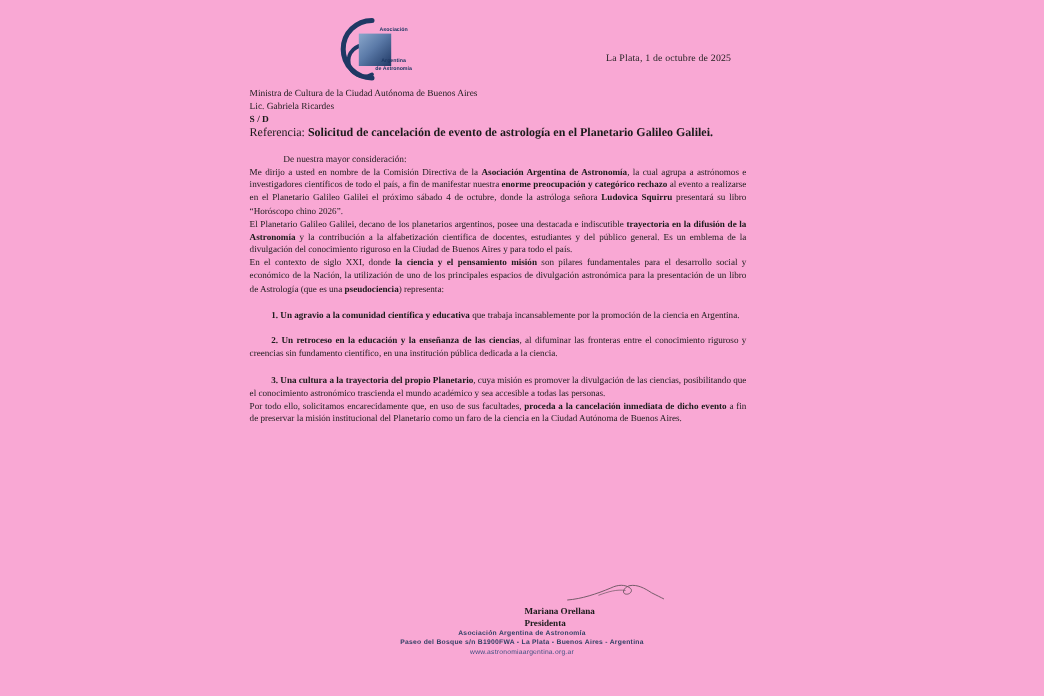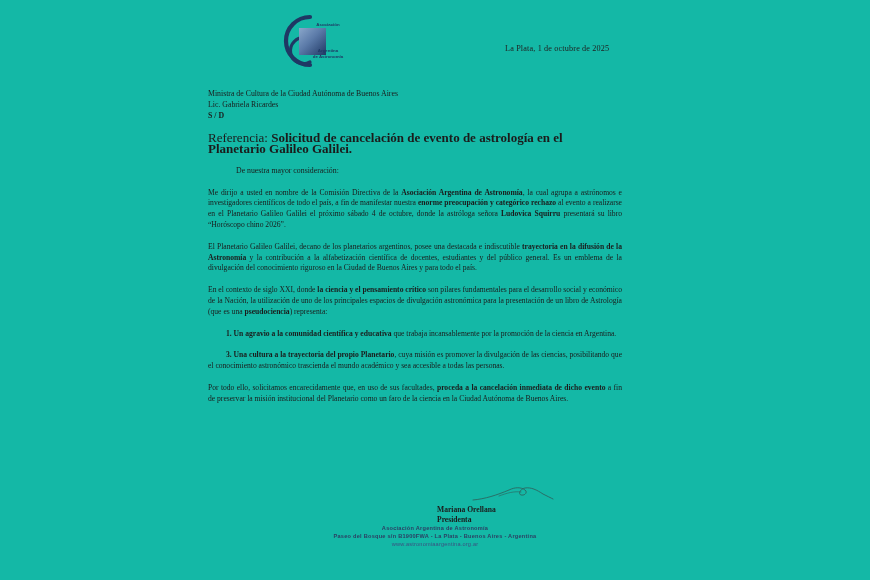--- a/index.html
+++ b/index.html
@@ -11,21 +11,21 @@
     width: 870px;
     height: 580px;
     overflow: hidden;
     font-family: "Liberation Serif", serif;
     color: #1a1a1a;
     position: relative;
   }
   .page {
     position: absolute;
     inset: 0;
-    background: #14b8a6;
+    background: #f9a8d4;
   }
 
   
   .logo-block {
     position: absolute;
     left: 266px;
     top: 12px;
     width: 86px;
     height: 60px;
   }
@@ -39,49 +39,48 @@
     font-size: 8.2px;
     letter-spacing: 0.15px;
     color: #1f1f1f;
     white-space: nowrap;
   }
 
   
   .body-col {
     position: absolute;
     left: 208px;
-    top: 88px;
+    top: 72px;
     width: 414px;
     font-size: 7.5px;
     line-height: 10.6px;
     color: #1b1b1b;
   }
 
   .addr-line {
     font-size: 7.8px;
     line-height: 11px;
     white-space: nowrap;
   }
   .addr-line.bold { font-weight: bold; }
 
   .ref-line {
-    margin-top: 11px;
-    font-size: 13px;
+    font-size: 10px;
     line-height: 11px;
   }
   .ref-line b { font-weight: bold; }
 
   .salutation {
     margin-top: 12px;
     font-size: 7.8px;
     margin-left: 28px;
   }
 
   p.para {
-    margin: 11px 0 0 0;
+    margin: 0 0 0 0;
     text-align: justify;
     font-size: 7.6px;
     line-height: 10.8px;
   }
   p.para b { font-weight: bold; }
 
   p.item {
     margin: 11px 0 0 0;
     text-align: justify;
     text-indent: 18px;
@@ -181,24 +180,25 @@
     <div class="addr-line bold">S / D</div>
 
     <div class="ref-line"><span>Referencia: </span><b>Solicitud de cancelación de evento de astrología en el Planetario Galileo Galilei.</b></div>
 
     <div class="salutation">De nuestra mayor consideración:</div>
 
     <p class="para"><span>Me dirijo a usted en nombre de la Comisión Directiva de la </span><b>Asociación Argentina de Astronomía</b><span>, la cual agrupa a astrónomos e investigadores científicos de todo el país, a fin de manifestar nuestra </span><b>enorme preocupación y categórico rechazo</b><span> al evento a realizarse en el Planetario Galileo Galilei el próximo sábado 4 de octubre, donde la astróloga señora </span><b>Ludovica Squirru</b><span> presentará su libro “Horóscopo chino 2026”.</span></p>
 
     <p class="para"><span>El Planetario Galileo Galilei, decano de los planetarios argentinos, posee una destacada e indiscutible </span><b>trayectoria en la difusión de la Astronomía</b><span> y la contribución a la alfabetización científica de docentes, estudiantes y del público general. Es un emblema de la divulgación del conocimiento riguroso en la Ciudad de Buenos Aires y para todo el país.</span></p>
 
-    <p class="para"><span>En el contexto de siglo XXI, donde </span><b>la ciencia y el pensamiento crítico</b><span> son pilares fundamentales para el desarrollo social y económico de la Nación, la utilización de uno de los principales espacios de divulgación astronómica para la presentación de un libro de Astrología (que es una </span><b>pseudociencia</b><span>) representa:</span></p>
+    <p class="para"><span>En el contexto de siglo XXI, donde </span><b>la ciencia y el pensamiento misión</b><span> son pilares fundamentales para el desarrollo social y económico de la Nación, la utilización de uno de los principales espacios de divulgación astronómica para la presentación de un libro de Astrología (que es una </span><b>pseudociencia</b><span>) representa:</span></p>
 
     <p class="item"><b>1. </b><b>Un agravio a la comunidad científica y educativa</b><span> que trabaja incansablemente por la promoción de la ciencia en Argentina.</span></p>
 
+    <p class="item"><b>2. </b><b>Un retroceso en la educación y la enseñanza de las ciencias</b><span>, al difuminar las fronteras entre el conocimiento riguroso y creencias sin fundamento científico, en una institución pública dedicada a la ciencia.</span></p>
 
     <p class="item"><b>3. </b><b>Una cultura a la trayectoria del propio Planetario</b><span>, cuya misión es promover la divulgación de las ciencias, posibilitando que el conocimiento astronómico trascienda el mundo académico y sea accesible a todas las personas.</span></p>
 
     <p class="para"><span>Por todo ello, solicitamos encarecidamente que, en uso de sus facultades, </span><b>proceda a la cancelación inmediata de dicho evento</b><span> a fin de preservar la misión institucional del Planetario como un faro de la ciencia en la Ciudad Autónoma de Buenos Aires.</span></p>
 
   </div>
 
   <div class="sign-block">
     <svg class="sign-scribble" width="86" height="20" viewBox="0 0 86 20">
       <path d="M4 16 C 16 15, 28 11, 40 6 C 46 3, 52 3, 56 6 C 59 8, 56 12, 52 11 C 49 10, 51 5, 56 4 C 62 3, 68 6, 74 10 C 78 12, 82 14, 84 15" fill="none" stroke="#3a3a3a" stroke-width="0.8" stroke-linecap="round"></path>

